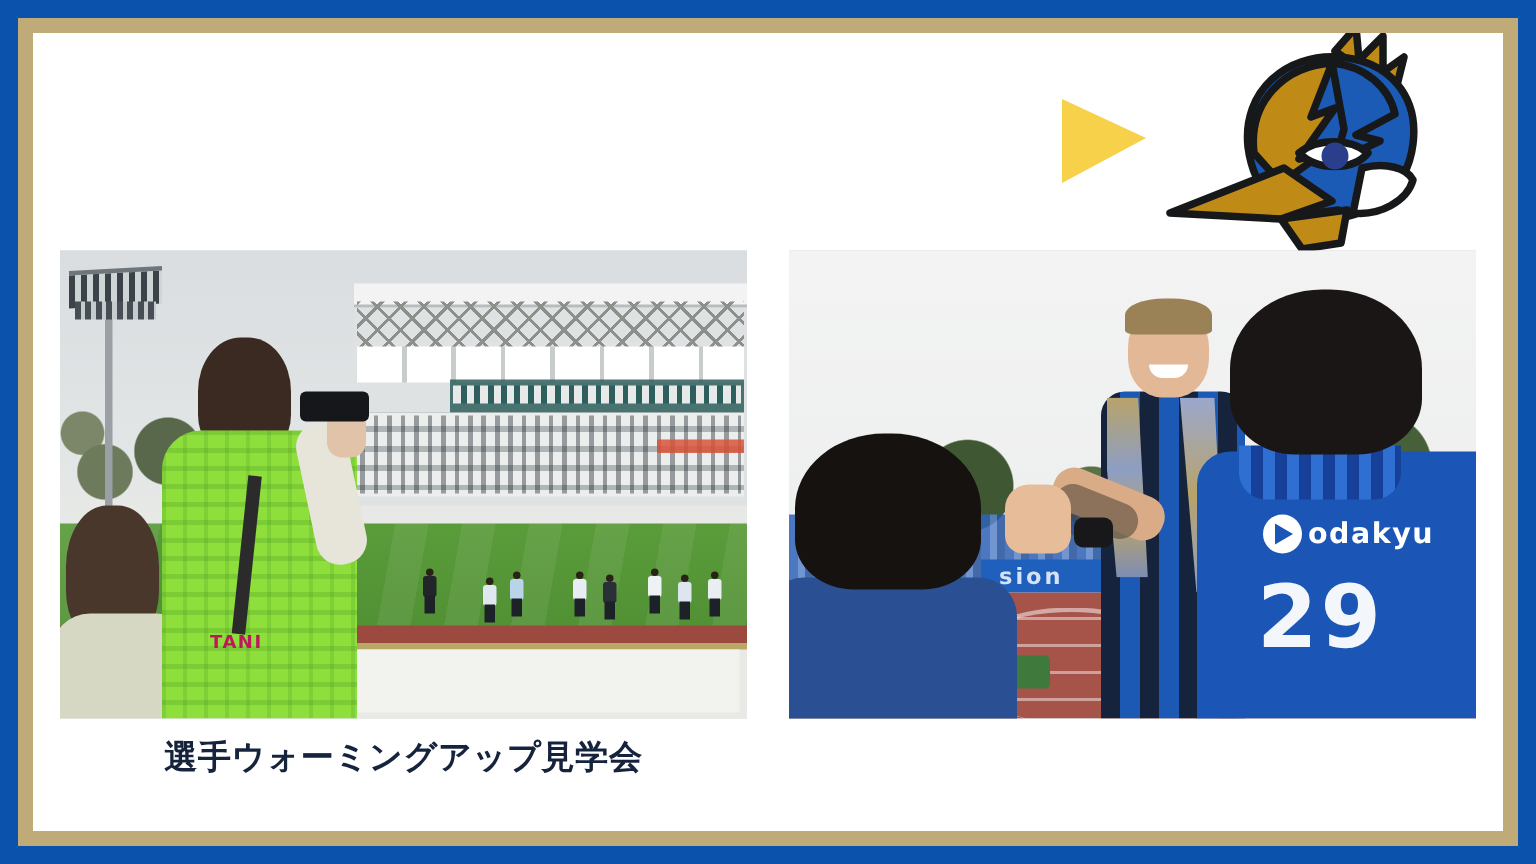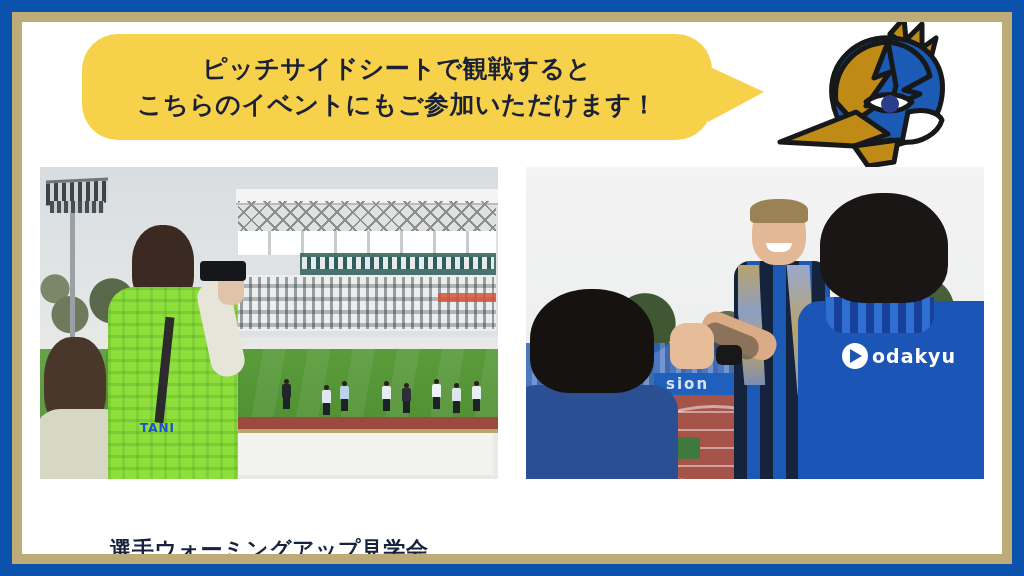--- a/index.html
+++ b/index.html
@@ -129,21 +129,21 @@
   .fan-main .hair{position:absolute;left:24px;top:0;width:62px;height:78px;border-radius:46% 46% 34% 34%;background:#3a2a21;}
   .fan-main .jersey{position:absolute;left:0;top:62px;width:130px;height:192px;border-radius:26px 20px 0 0;
     background:#8ede3c;}
   .fan-main .jersey-tex{position:absolute;left:0;top:62px;width:130px;height:192px;border-radius:26px 20px 0 0;
     background:repeating-linear-gradient(180deg,rgba(60,140,30,.22) 0 3px,transparent 3px 12px),
                repeating-linear-gradient(90deg,rgba(60,140,30,.18) 0 3px,transparent 3px 14px);}
   .fan-main .arm{position:absolute;left:96px;top:56px;width:34px;height:96px;border-radius:16px;background:#e7e4da;transform:rotate(-12deg);}
   .fan-main .hand{position:absolute;left:110px;top:46px;width:26px;height:34px;border-radius:10px;background:#e0c3a8;}
   .fan-main .phone{position:absolute;left:92px;top:36px;width:46px;height:20px;border-radius:4px;background:#15171b;}
   .fan-main .strap{position:absolute;left:52px;top:92px;width:9px;height:106px;background:#2b2b2b;transform:rotate(6deg);}
-  .fan-main .tani{position:absolute;left:32px;top:196px;color:#1d4ed8;font-size:12px;font-weight:bold;letter-spacing:1px;}
+  .fan-main .tani{position:absolute;left:32px;top:196px;color:#be185d;font-size:12px;font-weight:bold;letter-spacing:1px;}
 
   
   .rsky{position:absolute;inset:0;background:linear-gradient(#f2f3f2 0%,#eef0ef 55%,#e7ebe6 100%);}
   .rtrees{position:absolute;left:0;top:108px;width:458px;height:84px;
     background:radial-gradient(circle at 8% 70%,#50683f 0 26px,transparent 27px),
                radial-gradient(circle at 26% 58%,#3f5733 0 30px,transparent 31px),
                radial-gradient(circle at 44% 72%,#5a7048 0 24px,transparent 25px),
                radial-gradient(circle at 86% 42%,#46603a 0 34px,transparent 35px),
                radial-gradient(circle at 98% 66%,#576c45 0 26px,transparent 27px);}
   .rcrowd{position:absolute;left:0;top:176px;width:458px;height:50px;
@@ -188,43 +188,39 @@
 
   .rfan-left{position:absolute;left:-6px;top:122px;width:150px;height:190px;}
   .rfan-left .hair{position:absolute;left:10px;top:0;width:124px;height:104px;border-radius:48% 48% 32% 32%;background:#16120f;}
   .rfan-left .shoulder{position:absolute;left:-10px;top:96px;width:168px;height:96px;border-radius:26px 26px 0 0;background:#2a4f92;}
 
   
   .captions{
     position:absolute;
     left:18px;top:468px;
     width:944px;
-    display:flex;justify-content:space-between;margin-top:45px;
+    display:flex;justify-content:space-between;
   }
   .caption{
     width:458px;
     text-align:center;
     color:#16233D;
     font-size:22px;
     font-weight:bold;
     letter-spacing:0.5px;
     white-space:nowrap;
   }
 </style>
 </head>
 <body>
 
 <div class="slide">
   <div class="frame-gold"></div>
   <div class="canvas">
 
-    <div class="bubble">
-      <div class="bubble-line">ピッチサイドシートで観戦すると</div>
-      <div class="bubble-line">こちらのイベントにもご参加いただけます！</div>
-    </div>
     <div class="bubble-tail"></div>
 
     <svg class="mascot" viewBox="0 0 210 160">
       <g stroke="#17181A" stroke-width="5" stroke-linejoin="round" stroke-linecap="round">
 
         <path d="M120 18 L134 2 L136 24 L152 8 L152 32 L166 22 L160 46 Z" fill="#C08A16"></path>
 
         <path d="M62 82 C58 44 88 20 122 22 C156 24 176 48 172 80
                  C168 112 142 130 112 130 C84 130 66 112 62 82 Z" fill="#1B5BB5"></path>
 
@@ -362,20 +358,21 @@
           </div>
 
           <div class="rfan-right">
             <div class="jersey"></div>
             <div class="neck"></div>
             <div class="collar"></div>
             <div class="hair"></div>
             <div class="odakyu-mark"></div>
             <div class="odakyu-tri"></div>
             <div class="odakyu">odakyu</div>
+            <div class="number">29</div>
           </div>
         </div>
       </div>
     </div>
 
     <div class="captions">
       <div class="caption">選手ウォーミングアップ見学会</div>
     </div>
 
   </div>

